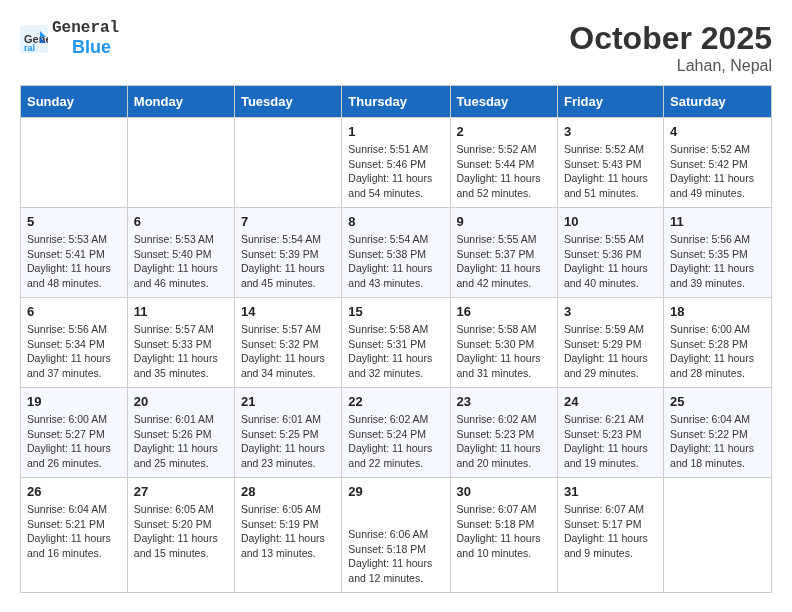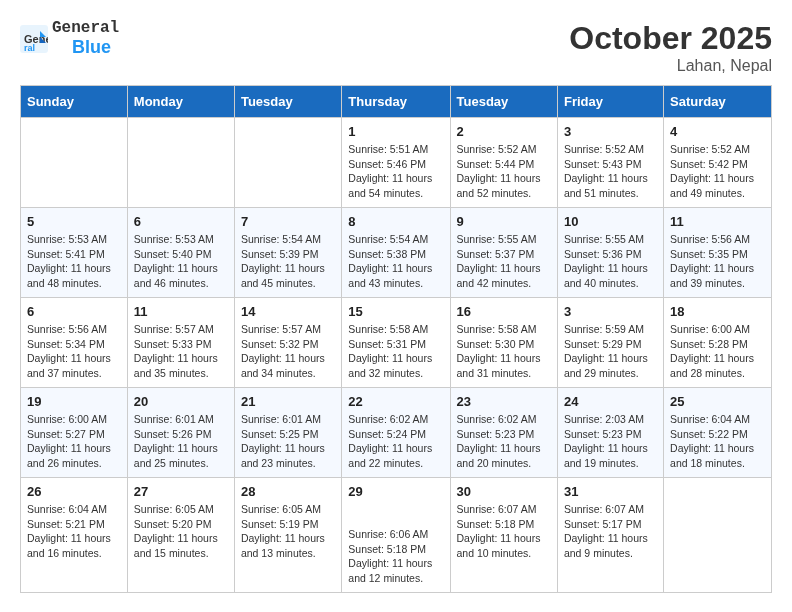--- a/index.html
+++ b/index.html
@@ -260,21 +260,21 @@
 Daylight: 11 hours and 22 minutes.</div>
         </td>
         <td>
           <div class="day-number">23</div>
           <div class="day-info" style="white-space: pre-line;">Sunrise: 6:02 AM
 Sunset: 5:23 PM
 Daylight: 11 hours and 20 minutes.</div>
         </td>
         <td>
           <div class="day-number">24</div>
-          <div class="day-info" style="white-space: pre-line;">Sunrise: 2:03 AM
+          <div class="day-info" style="white-space: pre-line;">Sunrise: 6:21 AM
 Sunset: 5:23 PM
 Daylight: 11 hours and 19 minutes.</div>
         </td>
         <td>
           <div class="day-number">25</div>
           <div class="day-info" style="white-space: pre-line;">Sunrise: 6:04 AM
 Sunset: 5:22 PM
 Daylight: 11 hours and 18 minutes.</div>
         </td>
       </tr>

